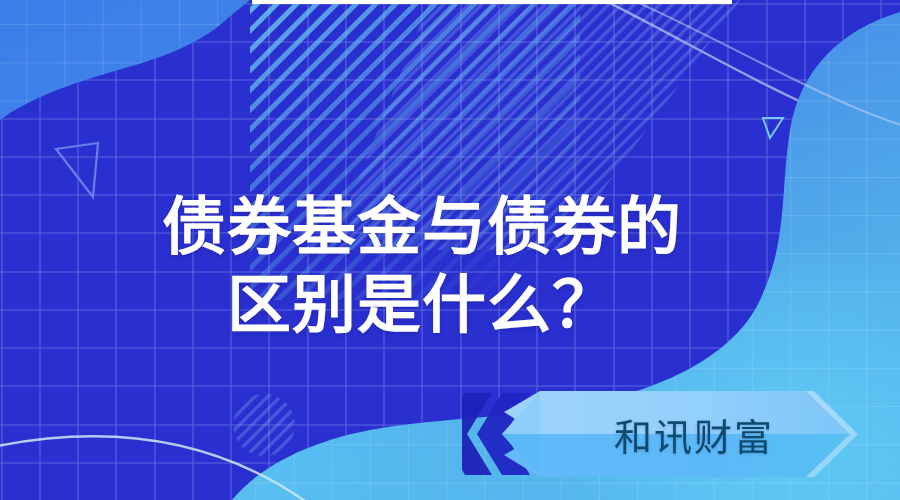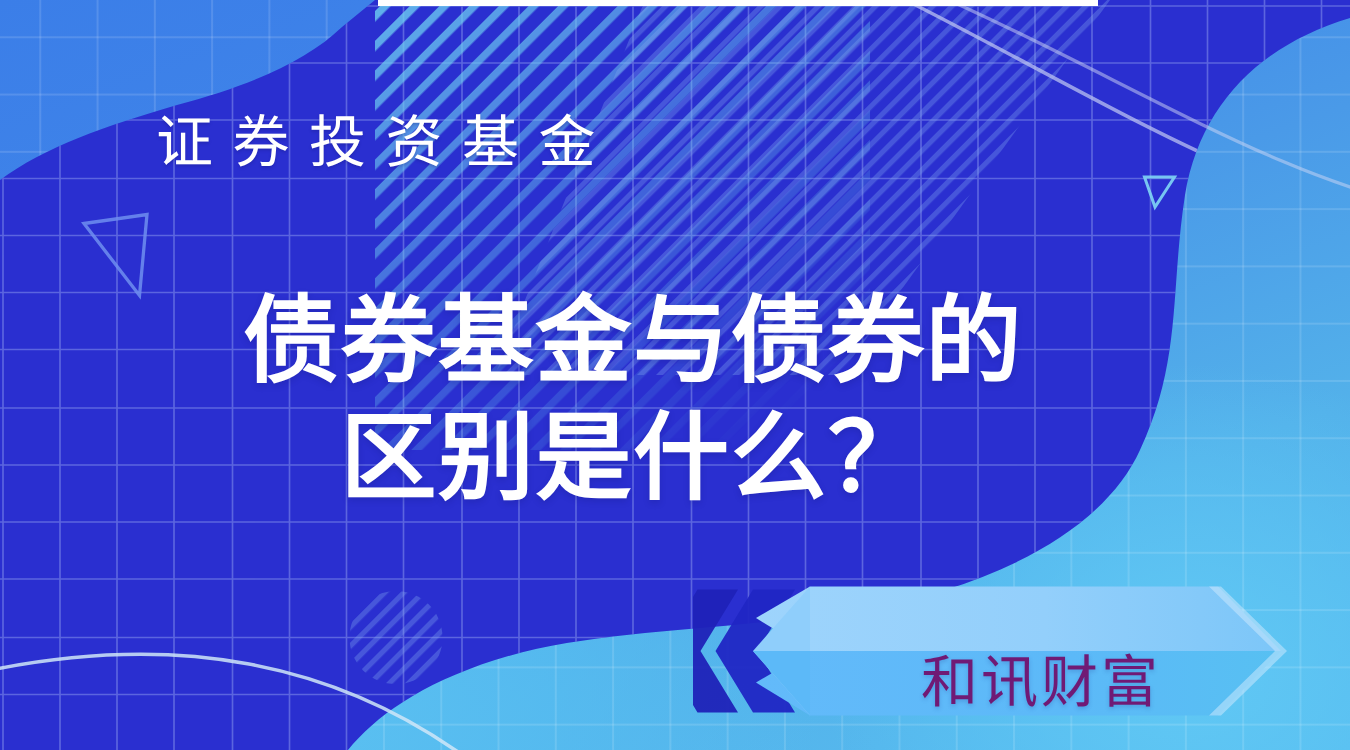--- a/index.html
+++ b/index.html
@@ -141,31 +141,31 @@
   }
   .ribbon-svg {
     position: absolute;
     inset: 0;
     width: 438px;
     height: 90px;
   }
   .ribbon-label {
     position: absolute;
     left: 0;
-    top: 17px;
+    top: 0;
     width: 438px;
     height: 90px;
     display: flex;
     align-items: center;
     justify-content: center;
     padding-left: 26px;
     box-sizing: border-box;
     font-size: 38px;
     font-weight: 500;
-    color: #701a75;
+    color: #0c4a6e;
     letter-spacing: 2px;
     white-space: nowrap;
     text-shadow: 0 1px 3px rgba(30,60,150,0.25);
   }
 </style>
 </head>
 <body>
 
 <div class="poster">
 
@@ -282,21 +282,20 @@
     </g>
 
     <path d="M -30,452 C 110,418 230,438 330,520" fill="none" stroke="#cfe6f8" stroke-width="2.4" opacity="0.85"></path>
     <path d="M 560,-30 C 720,30 840,120 960,140" fill="none" stroke="#cfd8f6" stroke-width="2.2" opacity="0.5"></path>
   </svg>
 
   <div class="top-white-strip"></div>
 
   <div class="content">
 
-    <div class="subtitle">证券投资基金</div>
 
     <div class="headline">
       <span class="headline-line">债券基金与债券的</span>
       <span class="headline-line">区别是什么？</span>
     </div>
 
     <div class="ribbon-wrap">
       <svg class="ribbon-svg" viewBox="0 0 438 90">
         <defs>
           <linearGradient id="ribTop" x1="0" y1="0" x2="1" y2="0">

